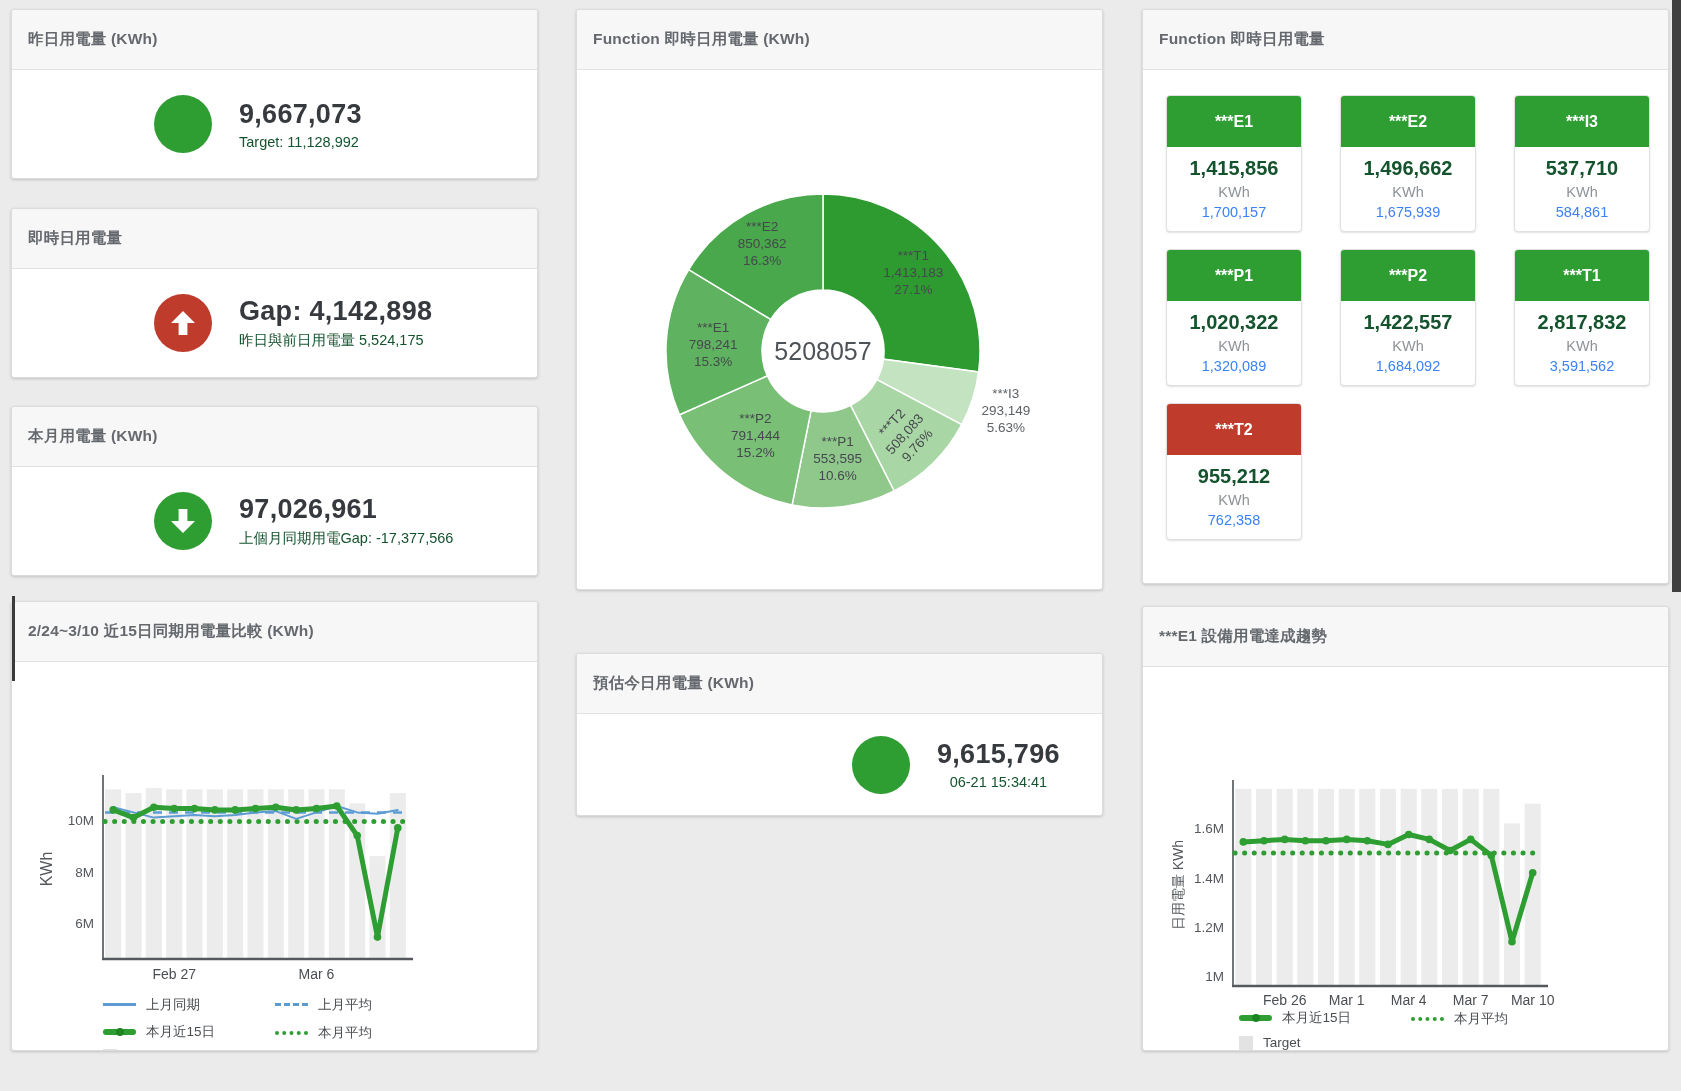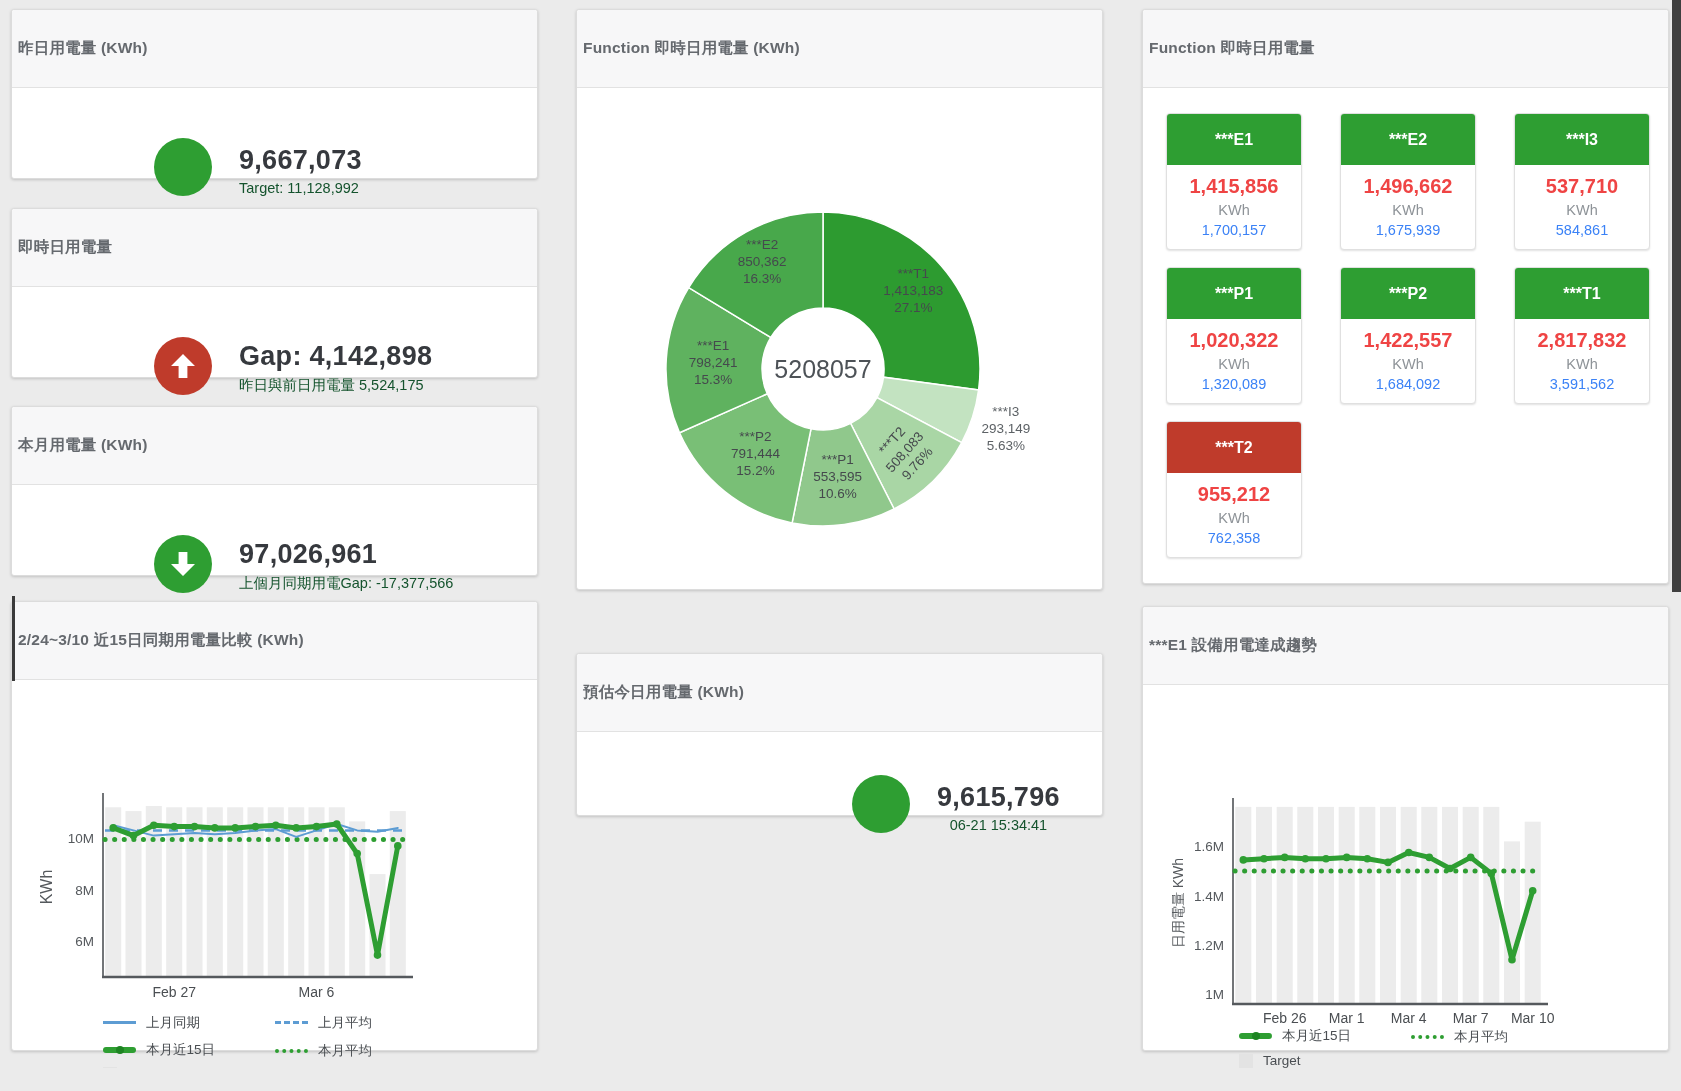--- a/index.html
+++ b/index.html
@@ -8,60 +8,60 @@
     background:#ebebeb;
     font-family:"Liberation Sans","DejaVu Sans",sans-serif;
     -webkit-font-smoothing:antialiased;
   }
   .panel{
     position:absolute;background:#fff;border-radius:3px;
     box-shadow:0 1px 3px rgba(0,0,0,.18);border:1px solid #dcdcdc;
     box-sizing:border-box;
   }
   .panel-header{
-    height:78px;background:#f7f7f8;border-bottom:1px solid #e2e2e2;
-    border-radius:3px 3px 0 0;display:flex;align-items:center;padding-left:6px;
+    height:60px;background:#f7f7f8;border-bottom:1px solid #e2e2e2;
+    border-radius:3px 3px 0 0;display:flex;align-items:center;padding-left:16px;
     box-sizing:border-box;
   }
   .panel-title{font-size:15.5px;font-weight:700;color:#65696e;letter-spacing:.2px;}
   .panel-body{position:relative;height:calc(100% - 60px);overflow:hidden;}
 
   
   #p1{left:11px;top:9px;width:527px;height:170px;}
   #p2{left:11px;top:208px;width:527px;height:170px;}
   #p3{left:11px;top:406px;width:527px;height:170px;}
   #p4{left:11px;top:601px;width:527px;height:450px;}
   #p5{left:576px;top:9px;width:527px;height:581px;}
   #p6{left:576px;top:653px;width:527px;height:163px;}
   #p7{left:1142px;top:9px;width:527px;height:575px;}
   #p8{left:1142px;top:606px;width:527px;height:445px;}
 
   
-  .stat-body{display:flex;align-items:flex-end;height:100%;box-sizing:border-box;}
+  .stat-body{display:flex;align-items:center;height:100%;box-sizing:border-box;}
   #p1 .stat-body,#p2 .stat-body,#p3 .stat-body{padding-left:142px;}
   #p6 .stat-body{padding-left:275px;}
   .stat-circle{width:58px;height:58px;border-radius:50%;flex:none;
     display:flex;align-items:center;justify-content:center;}
   .stat-circle.green{background:#2e9e32;}
   .stat-circle.red{background:#bf3b2b;}
   .stat-text{margin-left:27px;}
   .stat-value{font-size:27px;font-weight:700;color:#36393e;letter-spacing:.3px;white-space:nowrap;}
   .stat-sub{font-size:14.5px;color:#14532d;margin-top:4px;white-space:nowrap;}
   #p6 .stat-sub{text-align:center;}
 
   
   .lights-grid{padding:25px 0 0 23px;display:flex;flex-wrap:wrap;gap:17px 38px;align-content:flex-start;}
   .tile{width:134px;border:1px solid #e0e0e0;border-radius:4px;overflow:hidden;background:#fff;
     box-shadow:0 1px 2px rgba(0,0,0,.12);}
   .tile-head{height:51px;display:flex;align-items:center;justify-content:center;
     color:#fff;font-weight:700;font-size:16px;}
   .tile-head.green{background:#2e9e32;}
   .tile-head.red{background:#bf3b2b;}
   .tile-body{padding:10px 4px 11px;text-align:center;}
-  .tile-value{font-size:20px;font-weight:700;color:#ef4444;}
+  .tile-value{font-size:20px;font-weight:700;color:#14532d;}
   .tile-unit{font-size:14.5px;color:#8e9398;margin-top:4px;}
   .tile-target{font-size:14.5px;color:#3b82f6;margin-top:4px;}
 
   
   .chart-svg{position:absolute;left:0;top:0;}
   .legend{position:absolute;}
   #p4 .legend{left:91px;top:330px;}
   #p8 .legend{left:96px;top:340px;}
   .legend-row{margin-bottom:7px;white-space:nowrap;}
   .legend-item{display:inline-flex;align-items:center;width:172px;font-size:13.5px;color:#4a4e52;cursor:pointer;}

